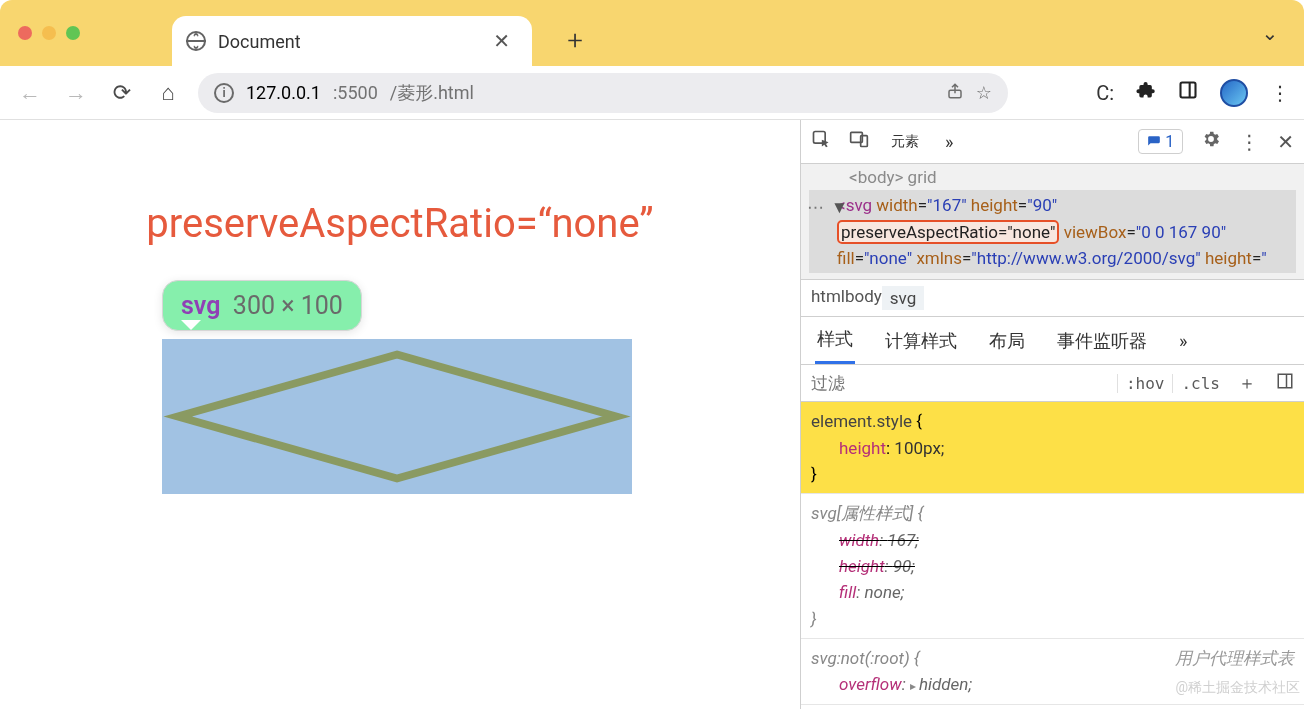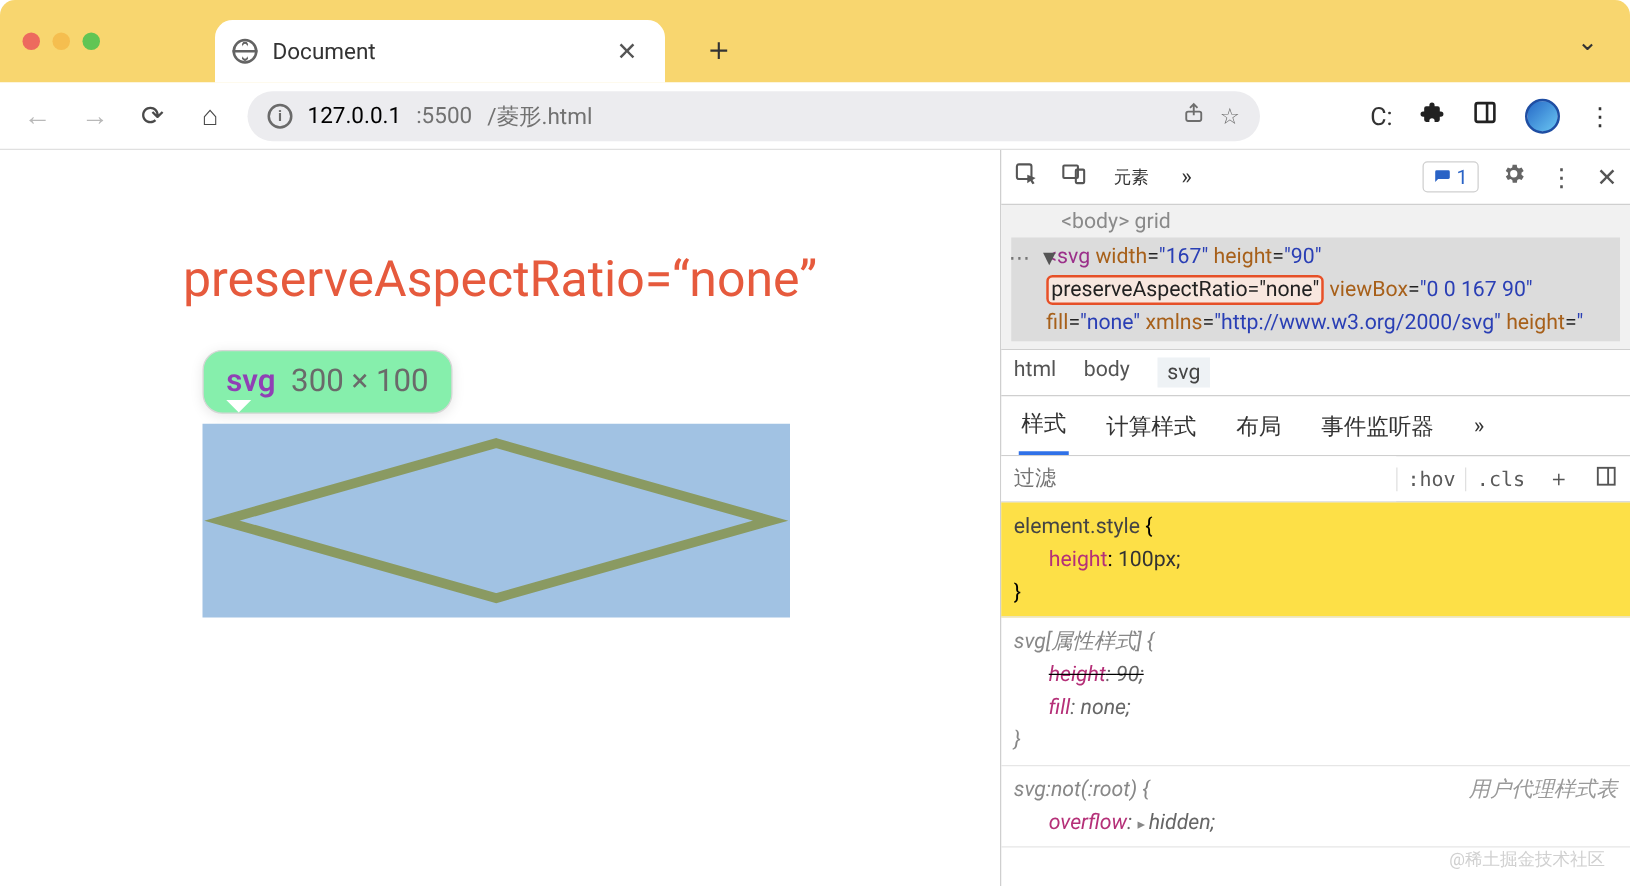--- a/index.html
+++ b/index.html
@@ -60,21 +60,21 @@
   .dt-dom{ font-family: ui-monospace,Menlo,Consolas,monospace; font-size:17px; line-height:1.55; background:#f1f1f1; flex:0 0 auto; padding:0 8px 6px 8px; position:relative;}
   .dt-dom .dim{ color:#8a8a8a; }
   .dt-dom .row0{ white-space:nowrap; overflow:hidden; color:#9b2f8a; padding-left:40px;}
   .dt-dom .rowmain{ background:#dcdcdc; padding:2px 4px 2px 28px; color:#222;}
   .dt-dom .tag{color:#9b2f8a}
   .dt-dom .attr{color:#a7601a}
   .dt-dom .val{color:#2a3fb5}
   .dt-dom .hi{ border:2px solid #e65028; border-radius:5px; padding:0 2px; background:#f8e7df;}
   .dt-dom .ell{ position:absolute; left:6px; top:30px; color:#757575;}
   .dt-dom .caret{ position:absolute; left:30px; top:30px; color:#555;}
-  .bc{ border-top:1px solid #cfcfcf; border-bottom:1px solid #cfcfcf; padding:6px 10px; display:flex; gap:22px; font-size:17px;}
+  .bc{ border-top:1px solid #cfcfcf; border-bottom:1px solid #cfcfcf; padding:6px 10px; display:flex; font-size:17px;}
   .bc span{ color:#545454; cursor:pointer;}
   .bc span.sel{ background:#eef2f5; color:#454545; padding:2px 8px;}
 
   .styles-tabs{ border-bottom:1px solid #cfcfcf; display:flex; align-items:center; gap:28px; padding:0 14px; font-size:18px;}
   .styles-tabs .st{ padding:10px 2px; cursor:pointer; color:#333;}
   .styles-tabs .st.active{ border-bottom:3px solid #3071e8; font-weight:500;}
   .filterbar{ display:flex; align-items:center; border-bottom:1px solid #cfcfcf;}
   .filterbar input{ flex:1; border:none; outline:none; font-size:17px; padding:8px 10px; color:#444; font-family:ui-monospace,Menlo,Consolas,monospace;}
   .filterbar .pill{ font-family:ui-monospace,Menlo,Consolas,monospace; color:#5a5a5a; padding:0 8px; border-left:1px solid #e0e0e0; font-size:16px;}
   .filterbar .plus{ font-size:18px; color:#555; padding:0 10px;}
@@ -86,21 +86,21 @@
   .rule .selit{ color:#888; font-style:italic;}
   .rule .prop{ color:#b53078;}
   .rule .propit{ color:#b53078; font-style:italic;}
   .rule .pv{ color:#333;}
   .rule .pvit{ color:#666; font-style:italic;}
   .rule .strike{ text-decoration:line-through;}
   .rule .indent{ padding-left:28px; display:block;}
   .rule .src{ float:right; color:#9a9a9a; font-style:italic;}
   .rule .tri{ color:#888; font-size:12px;}
 
-  .watermark{ position:absolute; right:20px; bottom:12px; color:#d0d0d0; font-size:14px; pointer-events:none;}
+  .watermark{ position:absolute; right:4px; bottom:12px; color:#d0d0d0; font-size:14px; pointer-events:none;}
 </style>
 </head>
 <body>
 
 <div class="titlebar">
   <div class="traffic">
     <div class="dot red"></div>
     <div class="dot yel"></div>
     <div class="dot grn"></div>
   </div>
@@ -243,20 +243,21 @@
     </div>
 
     <div class="rules">
       <div class="rule gray">
         <span class="sel">element.style</span> {<br>
         <span class="indent"><span class="prop">height</span>: <span class="pv">100px;</span></span>
         }
       </div>
       <div class="rule">
         <span class="selit">svg[属性样式]</span> <span class="selit">{</span><br>
+        <span class="indent strike"><span class="propit">width</span><span class="pvit">: </span><span class="pvit">167;</span></span>
         <span class="indent strike"><span class="propit">height</span><span class="pvit">: </span><span class="pvit">90;</span></span>
         <span class="indent"><span class="propit">fill</span><span class="pvit">: </span><span class="pvit">none;</span></span>
         <span class="selit">}</span>
       </div>
       <div class="rule">
         <span class="src">用户代理样式表</span>
         <span class="selit">svg:not(:root)</span> <span class="selit">{</span><br>
         <span class="indent"><span class="propit">overflow</span><span class="pvit">: </span><span class="tri">▸ </span><span class="pvit">hidden;</span></span>
         
       </div>

